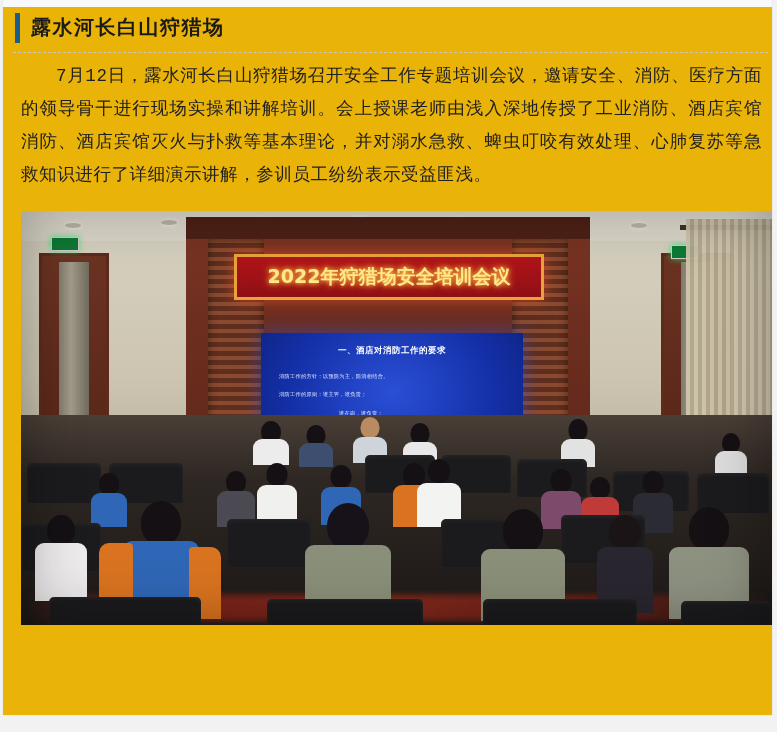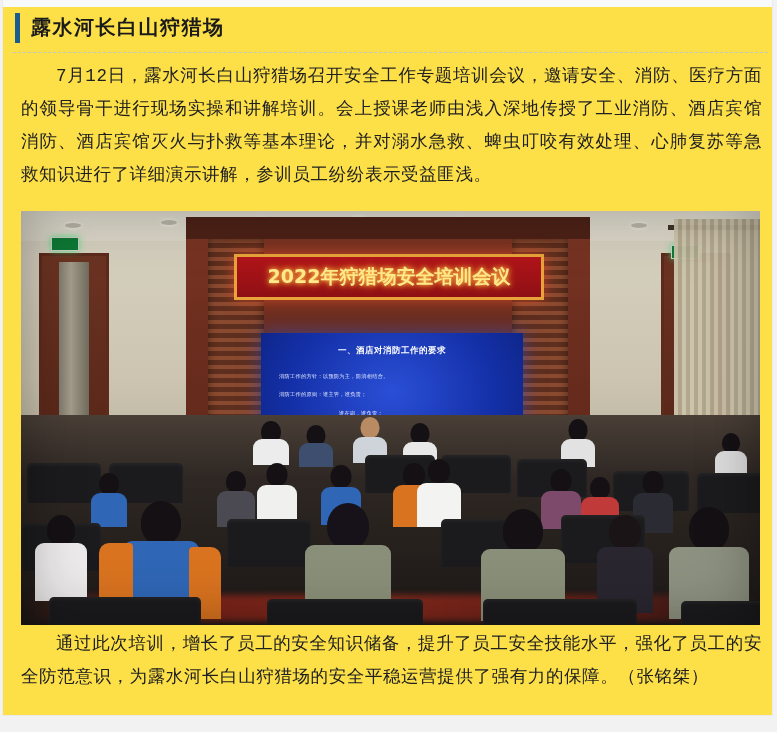--- a/index.html
+++ b/index.html
@@ -12,21 +12,21 @@
     height: 732px;
     font-family: "DejaVu Sans", "Liberation Sans", sans-serif;
     overflow: hidden;
   }
   .page-card {
     position: absolute;
     left: 2px;
     top: 0px;
     width: 771px;
     height: 716px;
-    background: #fde047;
+    background: #eab308;
     box-sizing: border-box;
     border-left: 1px solid #ececec;
     border-right: 1px solid #ececec;
     border-bottom: 1px solid #eaeaea;
   }
   .top-strip {
     position: absolute;
     left: 0; top: 0;
     width: 100%;
     height: 7px;
@@ -96,20 +96,21 @@
 
   
   .photo-figure {
     position: absolute;
     left: 18px;
     top: 211px;
     width: 739px;
     height: 414px;
     overflow: hidden;
     background: #2b2b2b;
+    padding-left: 12px;
   }
   .photo {
     position: absolute;
     inset: 0;
     overflow: hidden;
   }
 
   
   .wall {
     position: absolute;
@@ -580,15 +581,14 @@
         <div class="seat" style="left:28px;  top:182px; width:152px; height:32px;"></div>
         <div class="seat" style="left:246px; top:184px; width:156px; height:30px;"></div>
         <div class="seat" style="left:462px; top:184px; width:154px; height:30px;"></div>
         <div class="seat" style="left:660px; top:186px; width:90px; height:28px;"></div>
       </div>
 
       <div class="photo-vignette"></div>
     </div>
   </figure>
 
-  <div class="para" id="para-outro">通过此次培训，增长了员工的安全知识储备，提升了员工安全技能水平，强化了员工的安全防范意识，为露水河长白山狩猎场的安全平稳运营提供了强有力的保障。（张铭桀）</div>
 
 </div>
 
 </body></html>

